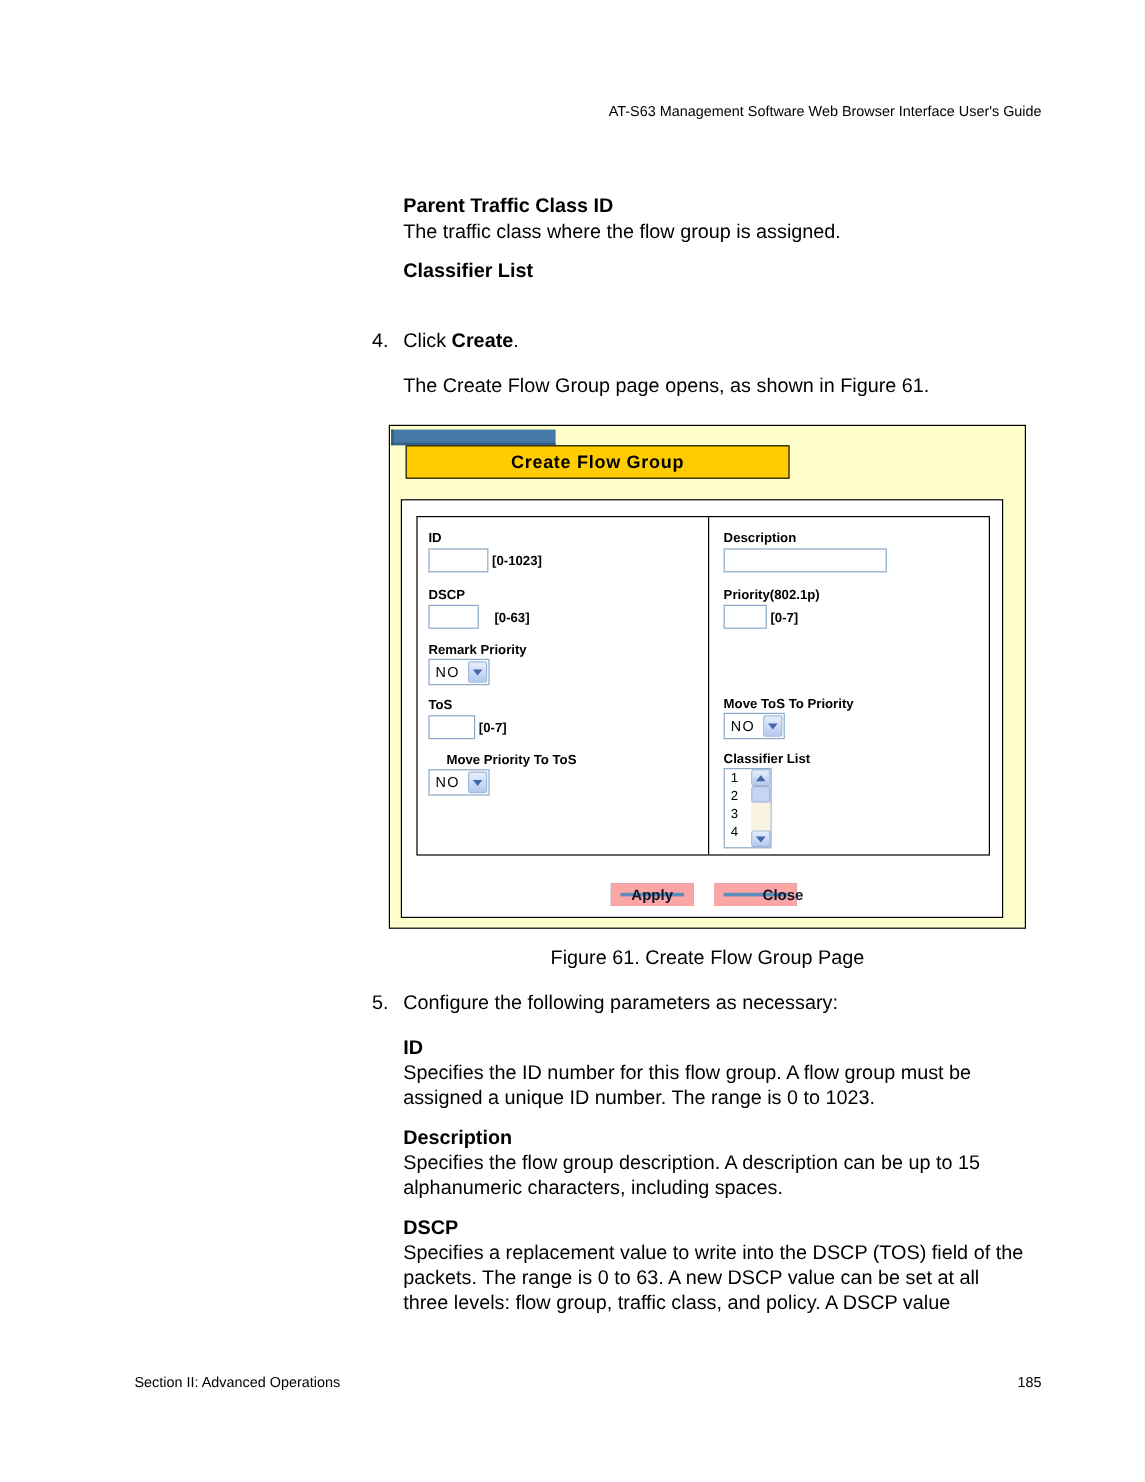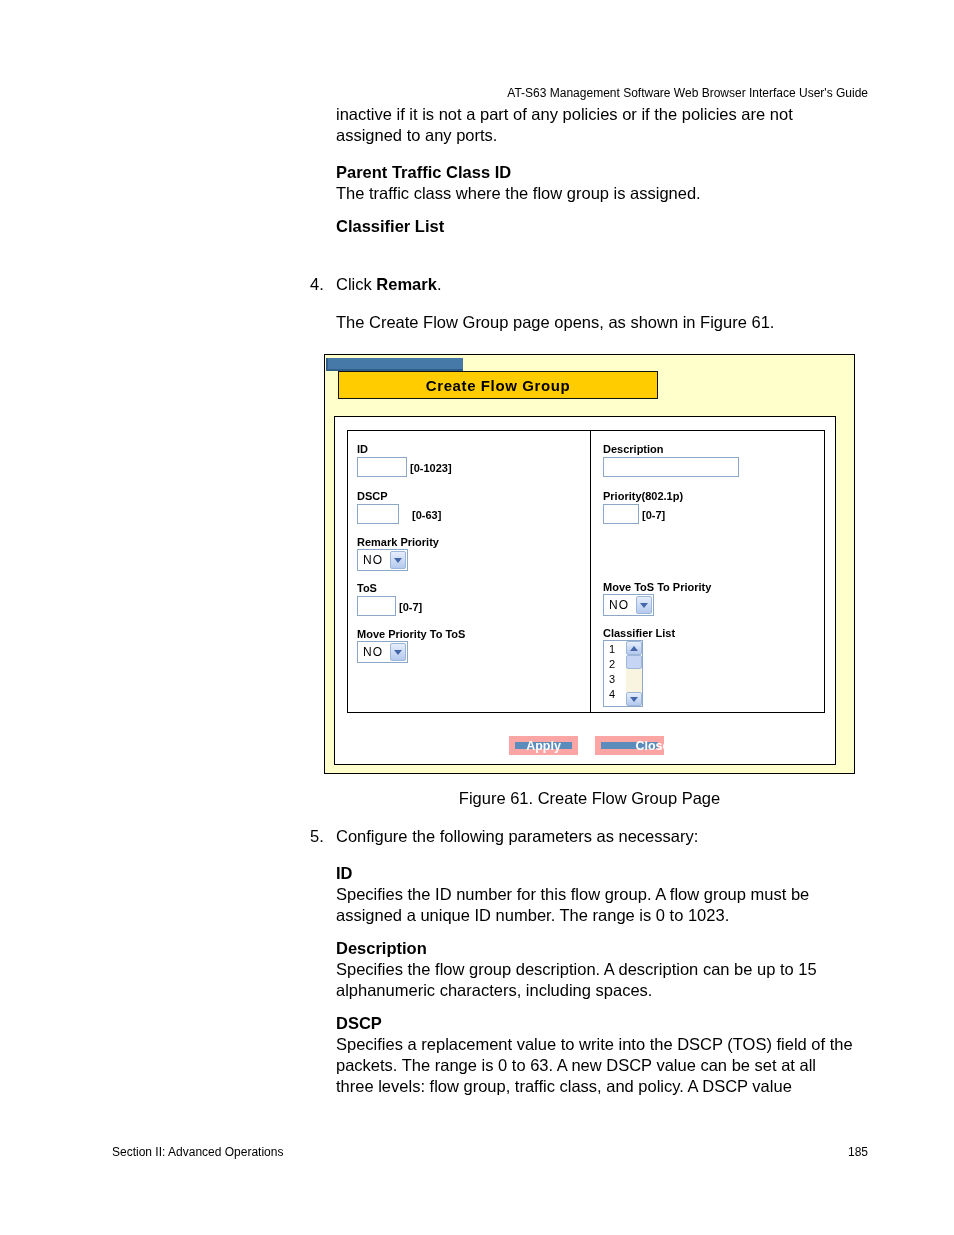--- a/index.html
+++ b/index.html
@@ -73,43 +73,41 @@
   .sb-btn {
     height:14px; border:1px solid #9EB6D8; border-radius:2px;
     background:linear-gradient(#E6EEFC,#B4C9EE);
     display:flex; align-items:center; justify-content:center;
   }
   .sb-thumb { height:14px; border:1px solid #9EB6D8; border-radius:2px; background:#C6D5F3; }
   .sb-track { flex:1; background:#F8F4E0; }
 
   .btn {
     position:absolute; top:319px; width:69px; height:19px;
-    background:#5C8CBC; border:6px solid #fca5a5;
-    font-size:12.5px; font-weight:bold; color:#ffffff;
+    background:#5C8CBC; border:8px solid #fca5a5;
+    font-size:12.5px; font-weight:bold; color:#0f172a;
     display:flex; align-items:center; justify-content:center; cursor:default;
     font-family:"Liberation Sans",sans-serif;
   }
 </style>
 </head>
 <body>
 
 <div class="page">
 
   <div class="hdr">AT-S63 Management Software Web Browser Interface User's Guide</div>
 
-  <div class="para" style="top:104px;">inactive if it is not a part of any policies or if the policies are not
-assigned to any ports.</div>
 
   <div class="para bold" style="top:162px;">Parent Traffic Class ID</div>
   <div class="para" style="top:183px;">The traffic class where the flow group is assigned.</div>
 
   <div class="para bold" style="top:216px;">Classifier List</div>
 
   <div class="stepnum" style="top:274px;">4.</div>
-  <div class="para" style="top:274px;"><span>Click </span><span class="bold">Remark</span><span>.</span></div>
+  <div class="para" style="top:274px;"><span>Click </span><span class="bold">Create</span><span>.</span></div>
 
   <div class="para" style="top:312px;">The Create Flow Group page opens, as shown in Figure 61.</div>
 
   <div class="dialog">
     <div class="blue-tab"></div>
     <div class="gold-bar">Create Flow Group</div>
 
     <div class="white-box">
       <div class="form-box">
         <div class="form-divider"></div>
@@ -127,21 +125,21 @@
           <span class="combo-value">NO</span>
           <span class="combo-btn">
               <span class="chev-down"></span>
             </span>
         </div>
 
         <div class="flabel" style="left:9px; top:151px;">ToS</div>
         <input class="tinput" style="left: 9px; top: 165px; width: 39px;" value="">
         <div class="fhint" style="left:51px; top:170px;">[0-7]</div>
 
-        <div class="flabel" style="left:9px; top:197px;">Move Priority To ToS</div>
+        <div class="flabel" style="left:24px; top:197px;">Move Priority To ToS</div>
         <div class="combo" style="left:9px; top:210px;">
           <span class="combo-value">NO</span>
           <span class="combo-btn">
               <span class="chev-down"></span>
             </span>
         </div>
 
         <div class="flabel" style="left:255px; top:12px;">Description</div>
         <input class="tinput" style="left: 255px; top: 26px; width: 136px;" value="">
 

